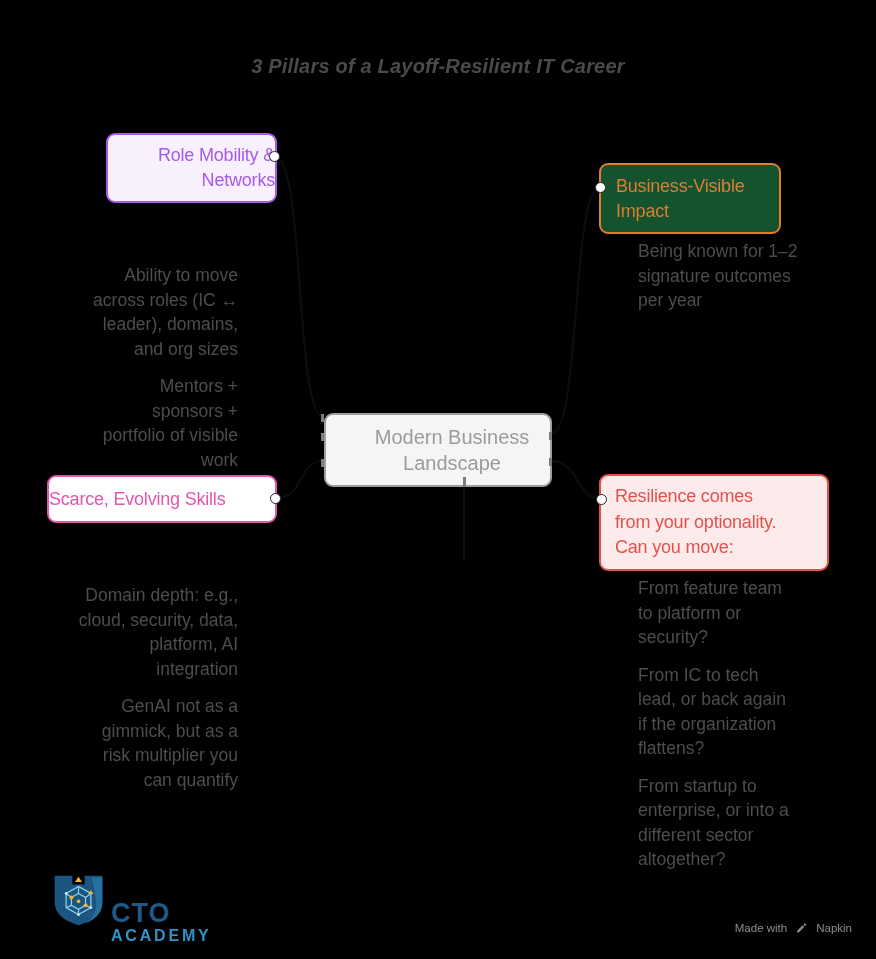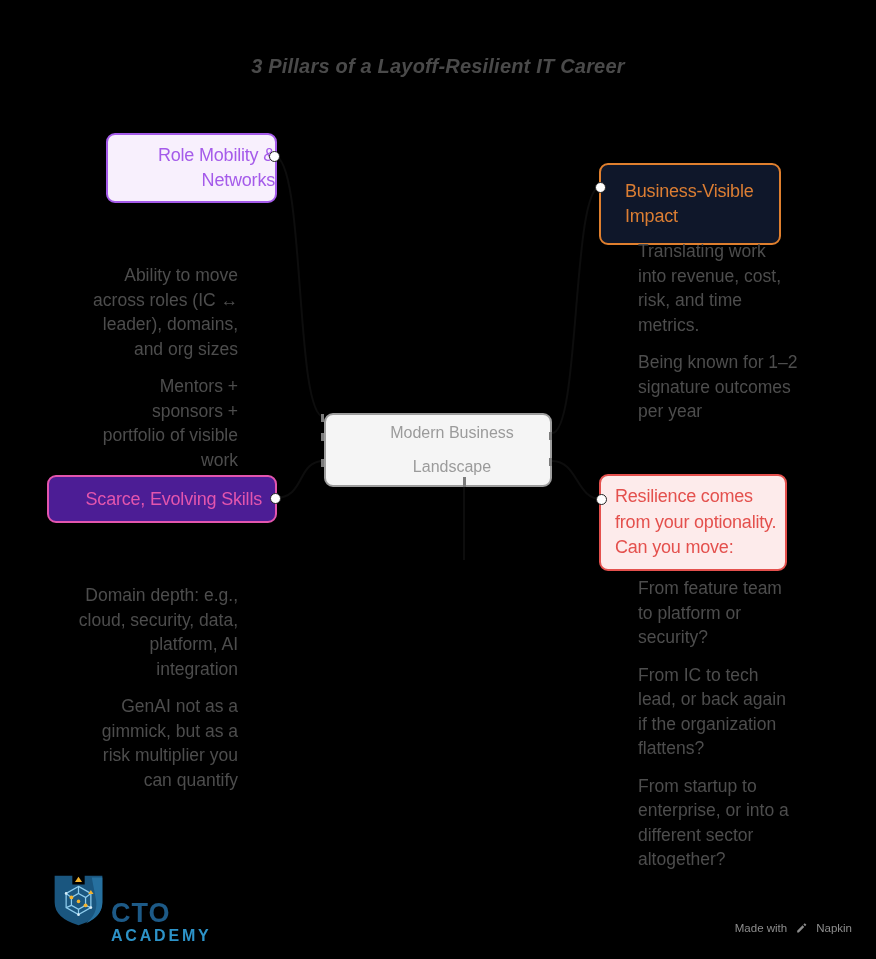--- a/index.html
+++ b/index.html
@@ -11,25 +11,25 @@
     position:absolute;left:0;top:55px;width:100%;margin:0;
     text-align:center;font-size:20px;font-weight:bold;color:#4a4a4a;
     letter-spacing:.2px;white-space:pre;font-style:italic;
   }
   .node{
     position:absolute;box-sizing:border-box;border-radius:9px;border:2px solid;
     display:flex;align-items:center;font-weight:400;
   }
   .node .lbl{white-space:pre;line-height:25px;font-size:18px;letter-spacing:-.2px;width:100%;}
   .node-purple{left:106px;top:133px;width:171px;height:70px;border-color:#a55bea;background:#f8f0fd;color:#a55bea;justify-content:flex-end;text-align:right;}
-  .node-orange{left:599px;top:163px;width:182px;height:82px;border-color:#df7f2e;background:#0f172a;color:#dc7e33;padding-left:24px;text-align:left;}
+  .node-orange{left:599px;top:163px;width:182px;height:71px;border-color:#df7f2e;background:#14532d;color:#dc7e33;padding-left:15px;text-align:left;}
   .node-center{left:324px;top:413px;width:228px;height:74px;border-color:#9d9d9d;background:#f5f5f5;color:#9b9b9b;justify-content:center;text-align:center;}
-  .node-center .lbl{font-size:16px;line-height:34px;letter-spacing:0;padding-left:28px;}
-  .node-pink{left:47px;top:475px;width:230px;height:48px;border-color:#e355ae;background:#4c1d95;color:#e355ae;justify-content:flex-end;padding-right:13px;text-align:right;}
-  .node-red{left:599px;top:474px;width:188px;height:97px;border-color:#e4504d;background:#fdebeb;color:#e4504d;padding-left:14px;text-align:left;}
+  .node-center .lbl{font-size:20px;line-height:26px;letter-spacing:0;padding-left:28px;}
+  .node-pink{left:47px;top:475px;width:230px;height:48px;border-color:#e355ae;background:#ffffff;color:#e355ae;justify-content:flex-end;padding-right:13px;}
+  .node-red{left:599px;top:474px;width:230px;height:97px;border-color:#e4504d;background:#fdebeb;color:#e4504d;padding-left:14px;text-align:left;}
   .node-red .lbl{line-height:25.5px;}
   .tblock{position:absolute;color:#4d4d4d;font-size:17.5px;line-height:24.5px;}
   .tblock p{margin:0 0 13px 0;white-space:pre;}
   .t-right{text-align:right;margin-top:48px;}
   .t-left{text-align:left;}
   .tb-purple{left:38px;top:215px;width:200px;}
   .tb-orange{left:638px;top:239px;width:210px;}
   .tb-pink{left:38px;top:535px;width:200px;}
   .tb-red{left:638px;top:576px;width:210px;}
   .dot{
@@ -90,24 +90,20 @@
 portfolio of visible
 work</p>
   </div>
 
   <div class="node node-orange">
     <span class="lbl">Business-Visible
 Impact</span>
   </div>
   <span class="dot" style="left:595px;top:182px;"></span>
   <div class="tblock t-left tb-orange">
-    <p>Translating work
-into revenue, cost,
-risk, and time
-metrics.</p>
     <p>Being known for 1–2
 signature outcomes
 per year</p>
   </div>
 
   <div class="node node-pink">
     <span class="lbl">Scarce, Evolving Skills</span>
   </div>
   <span class="dot" style="left:270px;top:493px;"></span>
   <div class="tblock t-right tb-pink">

